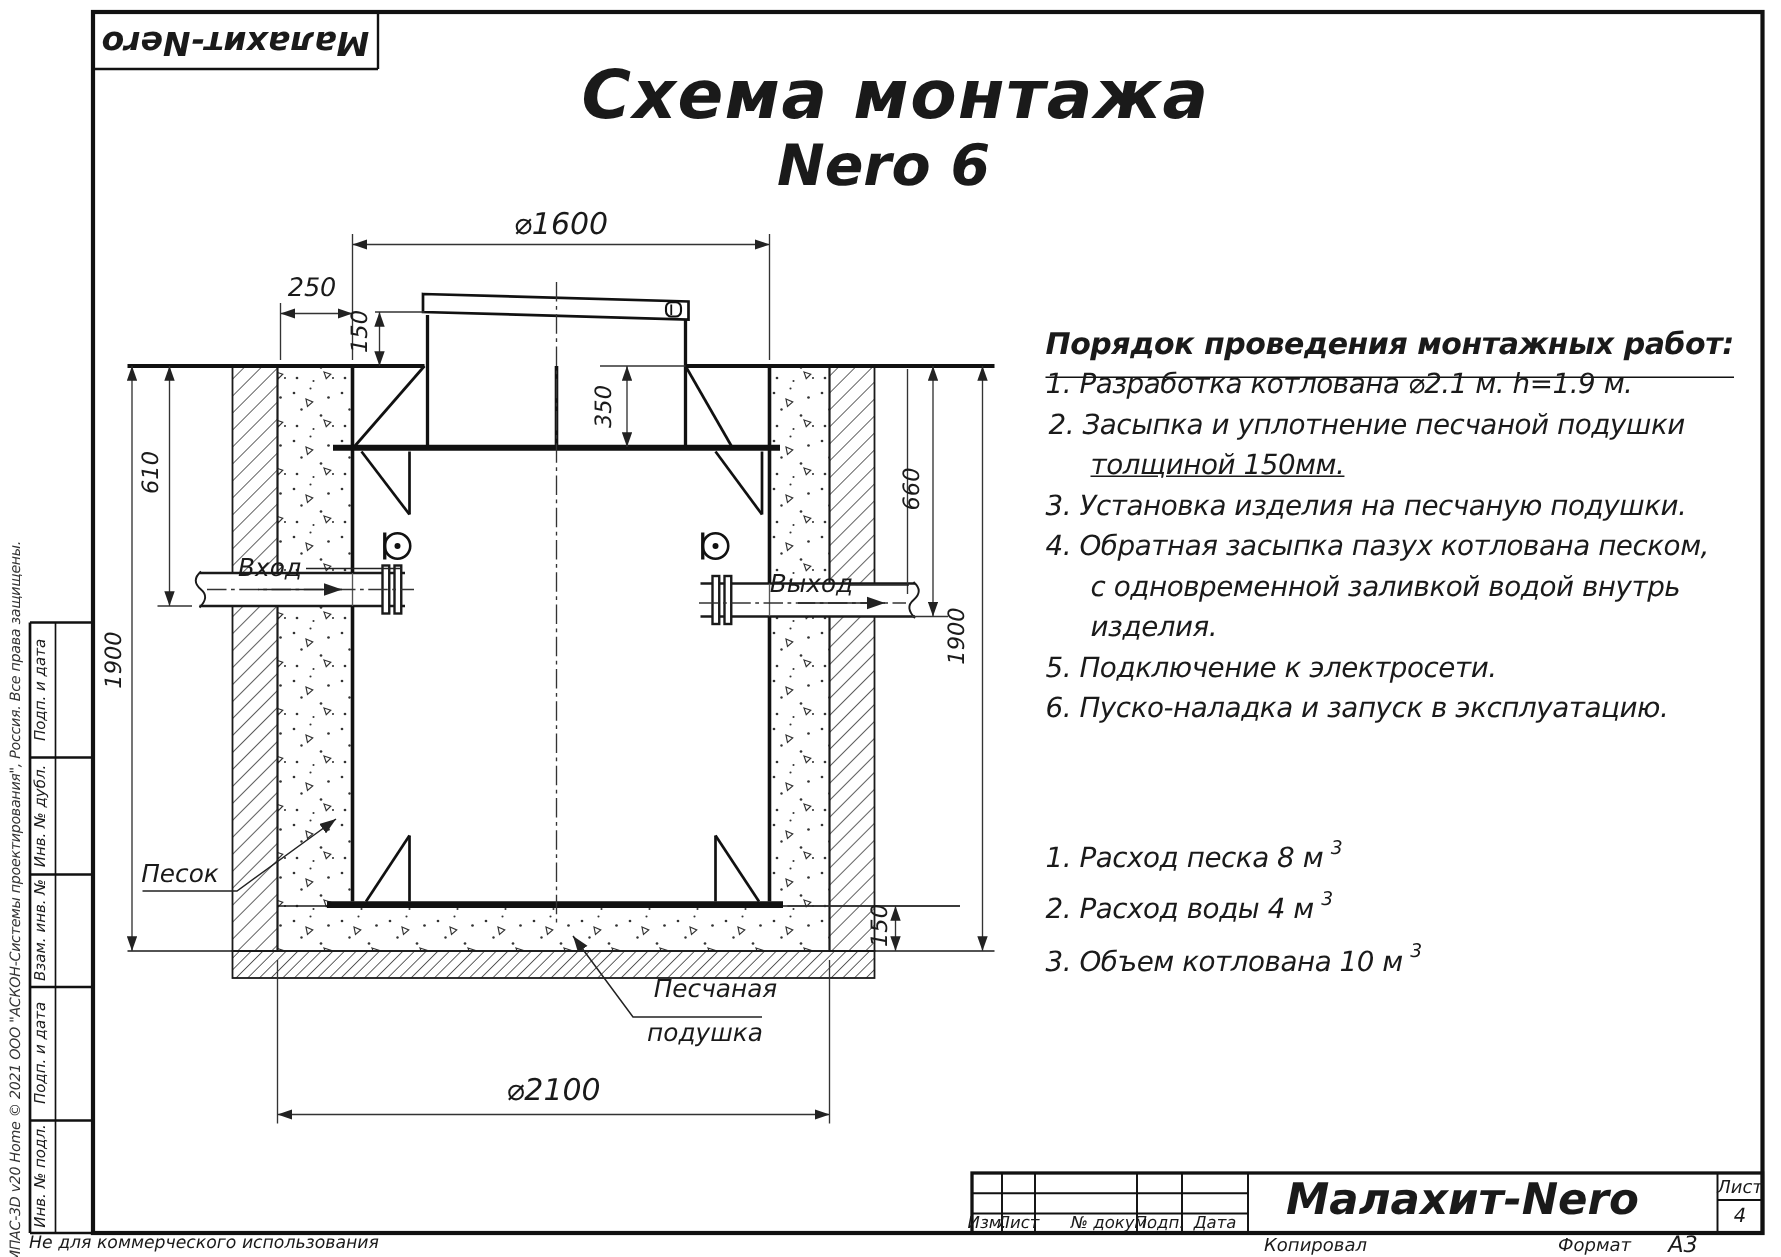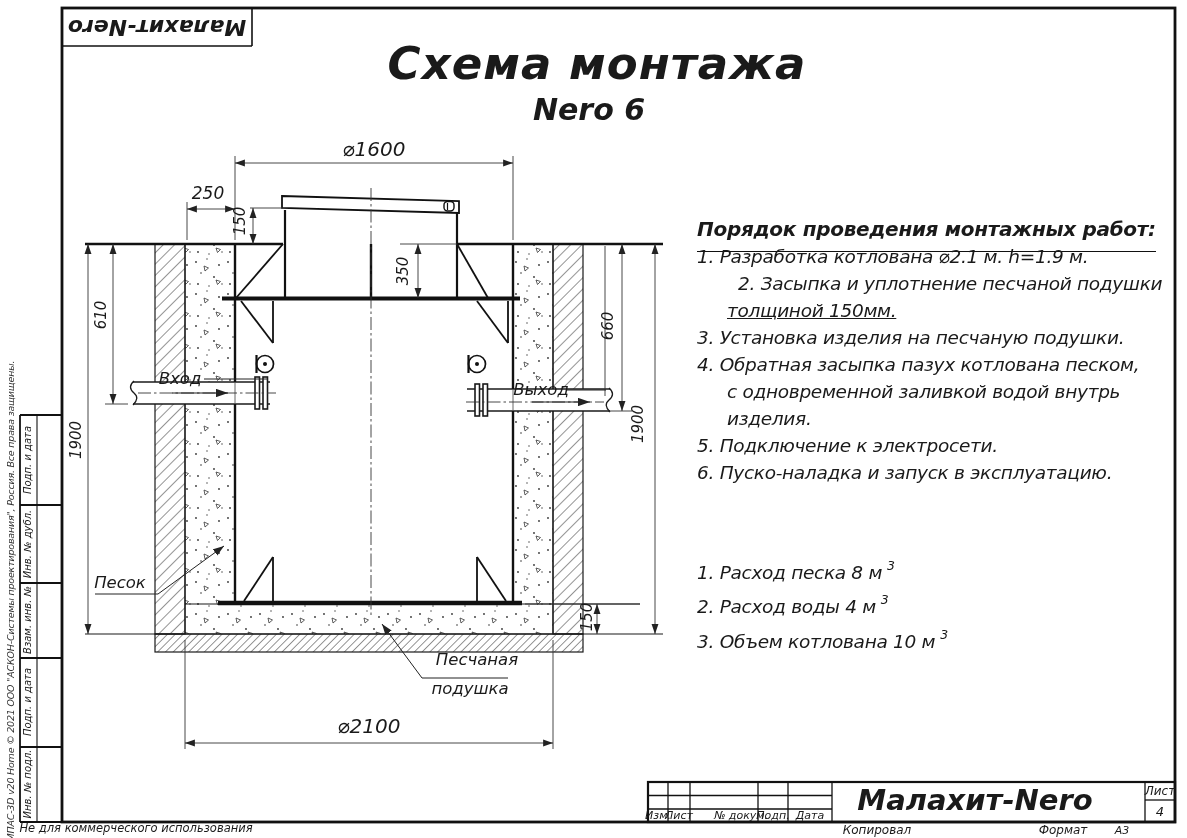--- a/index.html
+++ b/index.html
@@ -4,21 +4,21 @@
 <style>
   html,body{margin:0;padding:0;background:#fff;}
   .sheet{position:relative;width:1187px;height:838px;background:#fff;overflow:hidden;
          font-family:"DejaVu Sans",sans-serif;color:#1a1a1a;}
   svg{position:absolute;left:0;top:0;}
   .lbl{position:absolute;transform:translate(-50%,-50%);font-style:italic;white-space:nowrap;
        color:#1a1a1a;line-height:1;}
   .lbl.rot{transform:translate(-50%,-50%) rotate(-90deg);}
   .lbl.rot180{transform:translate(-50%,-50%) rotate(180deg);}
   .title1{font-size:45px;font-weight:600;letter-spacing:1px;}
-  .title2{font-size:30px;font-weight:600;}
+  .title2{font-size:38px;font-weight:600;}
   .logo{font-size:22px;font-weight:600;}
   .dimtxt{font-size:17px;}
   .dimtxt.big{font-size:20px;}
   .dimtxt.sm{font-size:15px;}
   .callout{font-size:16.5px;}
   .rightcol-line{position:absolute;font-style:italic;font-size:18.5px;white-space:nowrap;letter-spacing:-0.3px;}
   .rc-head{font-size:20px;font-weight:bold;border-bottom:1.8px solid #111;padding-bottom:10px;}
   .sup3{font-size:12.5px;position:relative;top:-9px;margin-left:5px;font-style:italic;}
   .tb-lbl{font-size:11px;}
   .tb-product{font-size:29px;font-weight:600;}
@@ -226,21 +226,21 @@
 <div class="lbl dimtxt big" style="left:369px;top:726px;">⌀2100</div>
 
 <div class="lbl callout" style="left:180px;top:379px;">Вход</div>
 <div class="lbl callout" style="left:541px;top:390px;">Выход</div>
 <div class="lbl callout" style="left:120px;top:583px;">Песок</div>
 <div class="lbl callout" style="left:477px;top:660px;">Песчаная</div>
 <div class="lbl callout" style="left:470px;top:689px;">подушка</div>
 
 <div class="rightcol-line rc-head" style="left:697px;top:217px;">Порядок проведения монтажных работ:</div>
 <div class="rightcol-line" style="left:697px;top:246px;">1. Разработка котлована ⌀2.1 м. h=1.9 м.</div>
-<div class="rightcol-line" style="left:738px;top:273px;">2. Засыпка и уплотнение песчаной подушки</div>
+<div class="rightcol-line" style="left:699px;top:273px;">2. Засыпка и уплотнение песчаной подушки</div>
 <div class="rightcol-line" style="left:727px;top:300px;text-decoration:underline;">толщиной 150мм.</div>
 <div class="rightcol-line" style="left:697px;top:327px;">3. Установка изделия на песчаную подушки.</div>
 <div class="rightcol-line" style="left:697px;top:354px;">4. Обратная засыпка пазух котлована песком,</div>
 <div class="rightcol-line" style="left:727px;top:381px;">с одновременной заливкой водой внутрь</div>
 <div class="rightcol-line" style="left:727px;top:408px;">изделия.</div>
 <div class="rightcol-line" style="left:697px;top:435px;">5. Подключение к электросети.</div>
 <div class="rightcol-line" style="left:697px;top:462px;">6. Пуско-наладка и запуск в эксплуатацию.</div>
 
 <div class="rightcol-line" style="left:697px;top:562px;text-align:center;"><span>1. Расход песка 8 м</span><span class="sup3">3</span></div>
 <div class="rightcol-line" style="left:697px;top:596px;"><span>2. Расход воды 4 м</span><span class="sup3">3</span></div>
@@ -251,21 +251,21 @@
 <div class="lbl tb-lbl" style="left:724px;top:815px;margin-left:17px;">№ докум.</div>
 <div class="lbl tb-lbl" style="left:773px;top:815px;">Подп.</div>
 <div class="lbl tb-lbl" style="left:810px;top:815px;">Дата</div>
 <div class="lbl tb-product" style="left:975px;top:800px;">Малахит-Nero</div>
 <div class="lbl tb-lbl" style="left:1160px;top:791px;font-size:12px;">Лист</div>
 <div class="lbl tb-lbl" style="left:1160px;top:811px;font-size:13px;">4</div>
 
 <div class="lbl foot" style="left:136px;top:829px;font-size:11.5px;">Не для коммерческого использования</div>
 <div class="lbl foot" style="left:877px;top:830px;">Копировал</div>
 <div class="lbl foot" style="left:1063px;top:830px;">Формат</div>
-<div class="lbl foot" style="left:1122px;top:830px;font-size:11px;">А3</div>
+<div class="lbl foot" style="left:1122px;top:830px;font-size:15px;">А3</div>
 
 <div class="lbl stamp-lbl rot" style="left:28px;top:460px;">Подп. и дата</div>
 <div class="lbl stamp-lbl rot" style="left:28px;top:544px;">Инв. № дубл.</div>
 <div class="lbl stamp-lbl rot" style="left:28px;top:620px;">Взам. инв. №</div>
 <div class="lbl stamp-lbl rot" style="left:28px;top:702px;">Подп. и дата</div>
 <div class="lbl stamp-lbl rot" style="left:28px;top:784px;">Инв. № подл.</div>
 
 <div class="lbl wm rot" style="left:11px;top:608px;">КОМПАС-3D v20 Home © 2021 ООО "АСКОН-Системы проектирования", Россия. Все права защищены.</div>
 
 </div>

